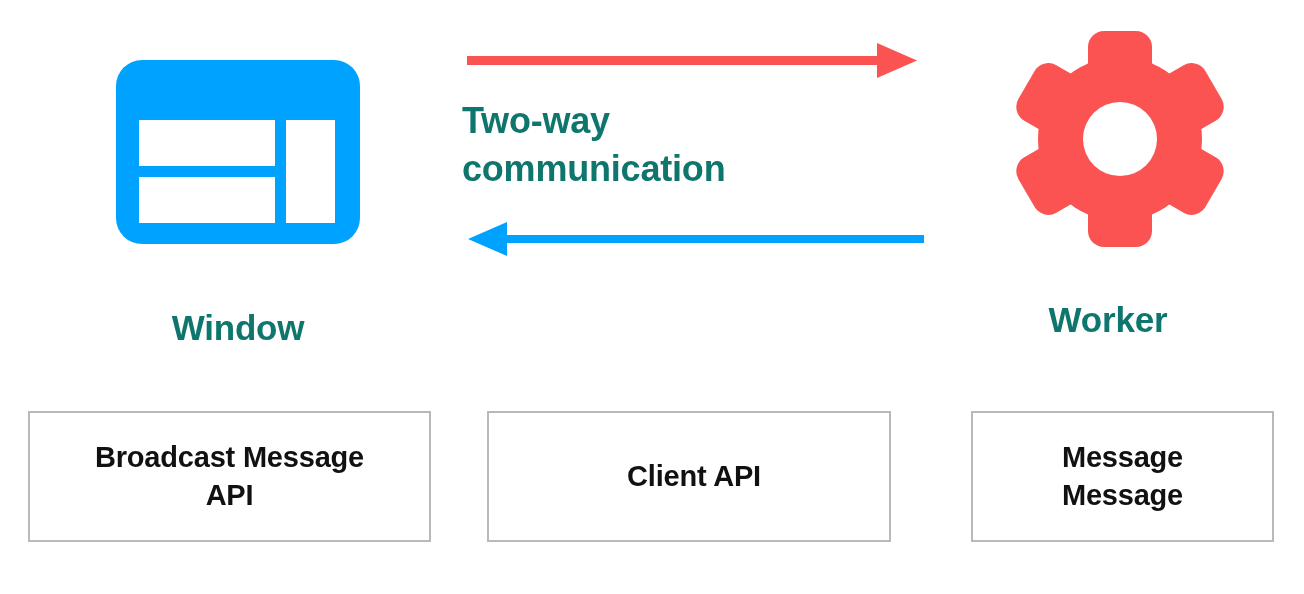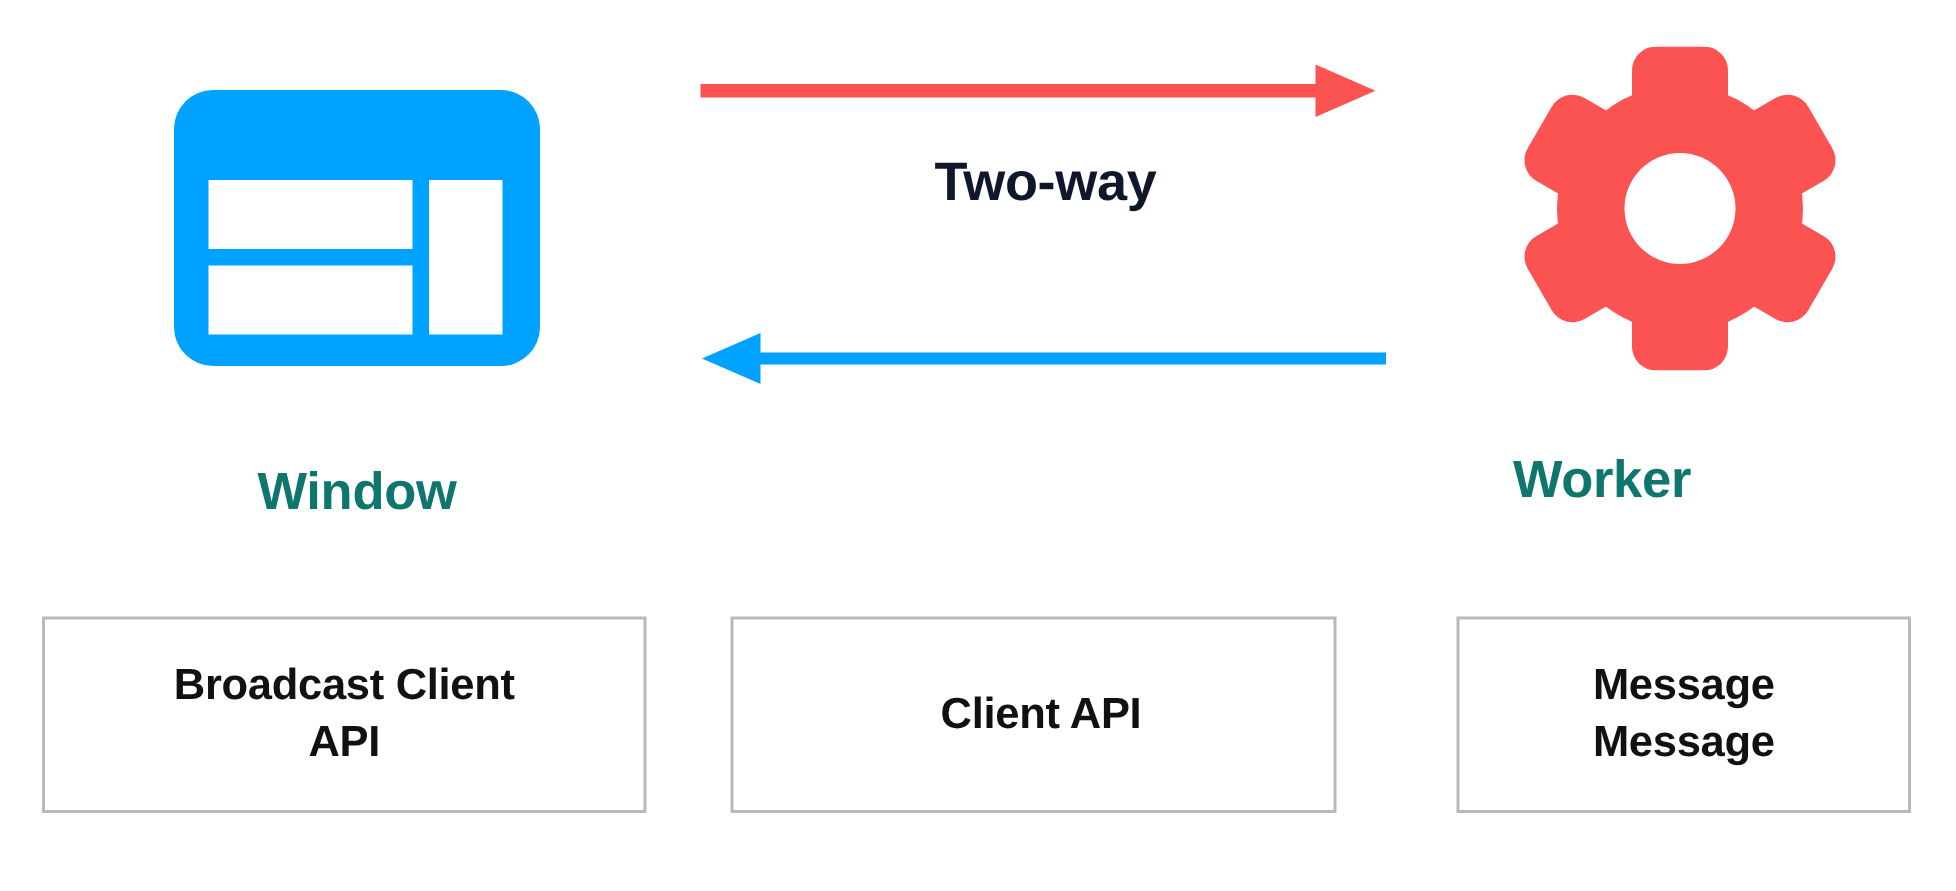--- a/index.html
+++ b/index.html
@@ -56,39 +56,38 @@
   #arrow-top    { left: 462px; top: 40px;  width: 464px; height: 42px; }
   #arrow-bottom { left: 462px; top: 218px; width: 470px; height: 42px; }
   .arrow-wrap svg { display: block; width: 100%; height: 100%; overflow: visible; }
 
   
   #center-caption {
     position: absolute;
     left: 462px;
     top: 97px;
     width: 470px;
-    text-align: center;
     font-size: 36px;
     font-weight: bold;
     line-height: 1.32;
-    color: #0f172a;
+    color: #0f766e;
     letter-spacing: -0.2px;
   }
 
   
   .node-label {
     position: absolute;
     text-align: center;
     font-size: 35px;
     font-weight: bold;
     color: #0f766e;
     letter-spacing: -0.2px;
   }
   #label-window { left: 116px; top: 308px; width: 244px; }
-  #label-worker { left: 960px; top: 300px; width: 216px; }
+  #label-worker { left: 1000px; top: 300px; width: 216px; }
 
   
   .api-box {
     position: absolute;
     top: 411px;
     height: 131px;
     box-sizing: border-box;
     border: 2px solid #b9b9b9;
     background: #ffffff;
     display: flex;
@@ -146,25 +145,26 @@
 
   <div class="arrow-wrap" id="arrow-bottom">
     <svg viewBox="0 0 470 42" xmlns="http://www.w3.org/2000/svg" aria-hidden="true">
       <rect x="40" y="17" width="422" height="8" fill="#00a2ff"></rect>
       <polygon points="45,4 45,38 6,21" fill="#00a2ff"></polygon>
     </svg>
   </div>
 
   <div id="center-caption">
     <div>Two-way</div>
+    <div>communication</div>
   </div>
 
   <div class="api-box" id="api-box-0" style="border-color: rgb(185, 185, 185);">
     <div class="api-text">
-      <div>Broadcast Client</div>
+      <div>Broadcast Message</div>
       <div>API</div>
     </div>
   </div>
 
   <div class="api-box" id="api-box-1" style="border-color: rgb(185, 185, 185);">
     <div class="api-text">
       <div>Client API</div>
     </div>
   </div>
 

